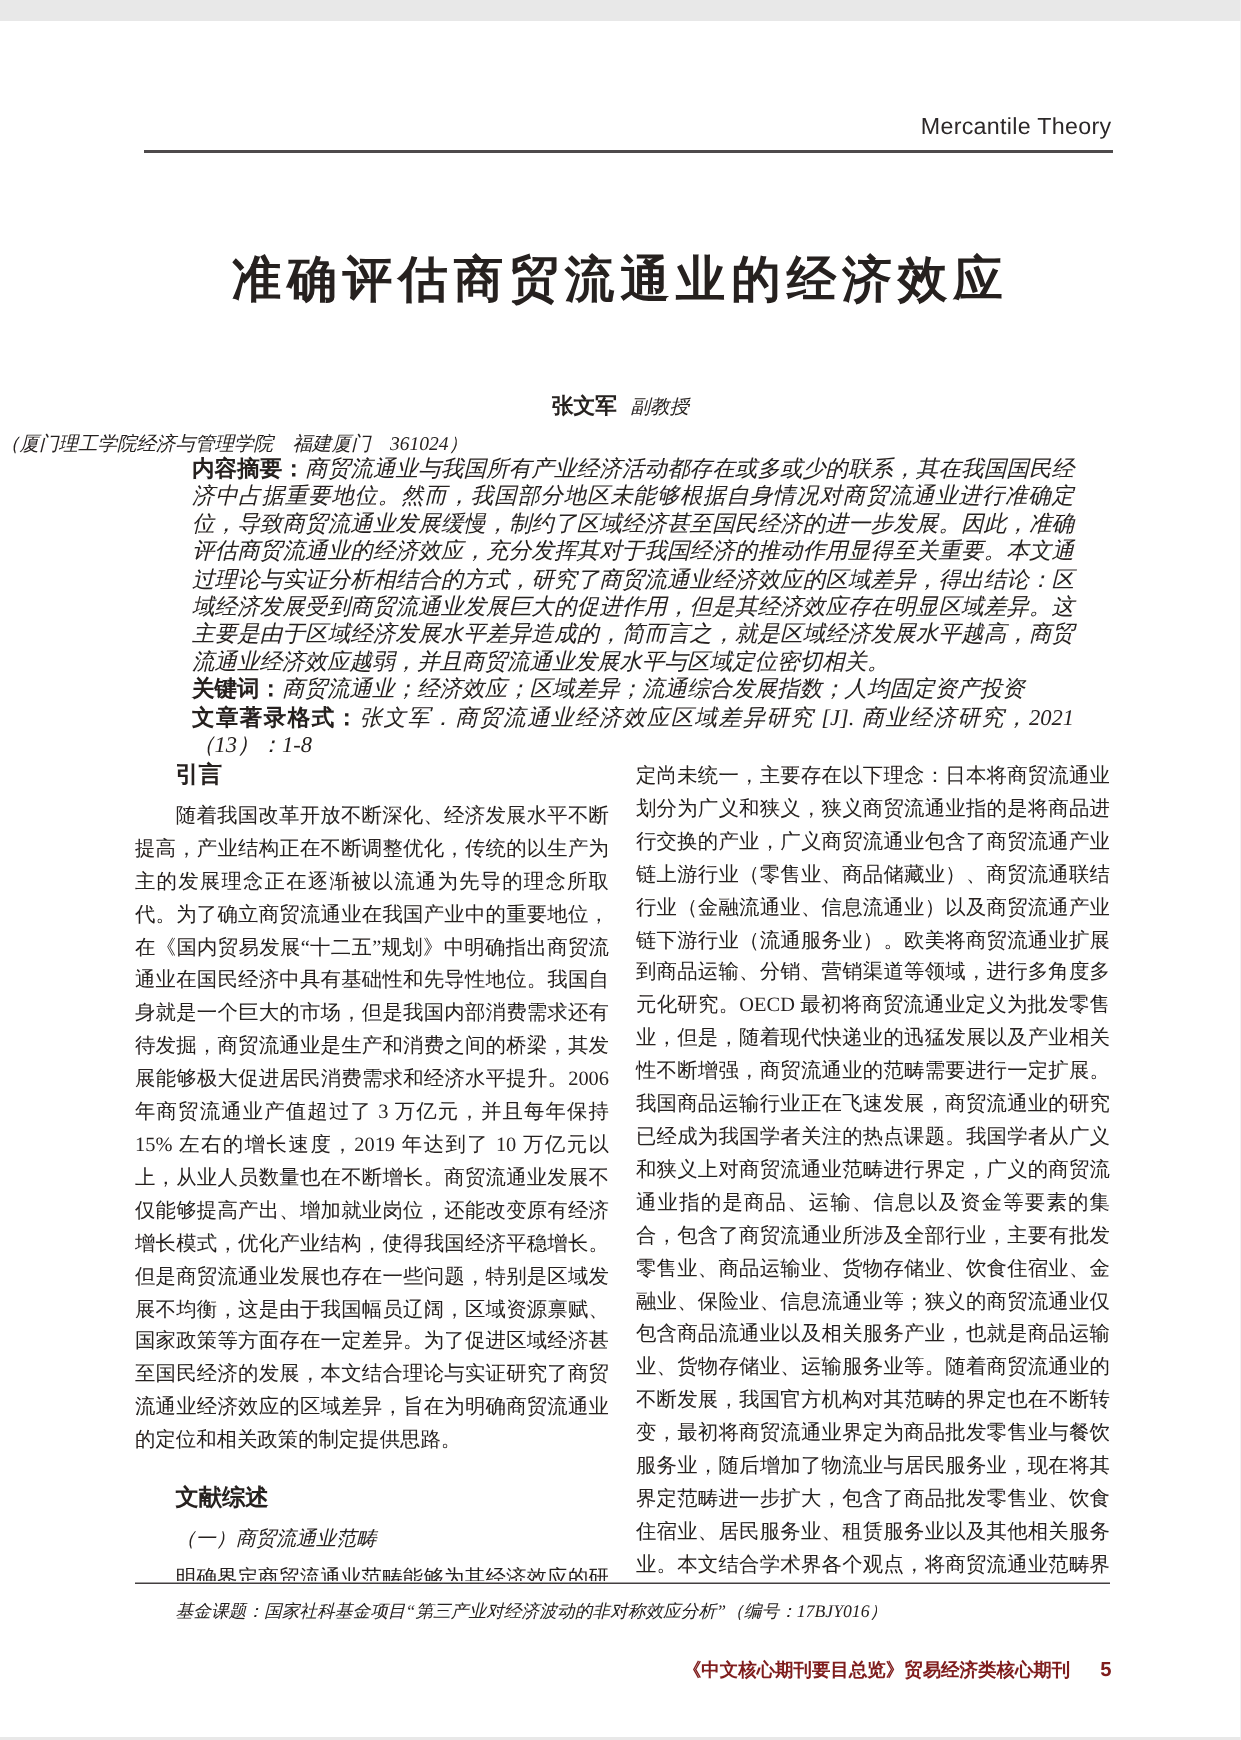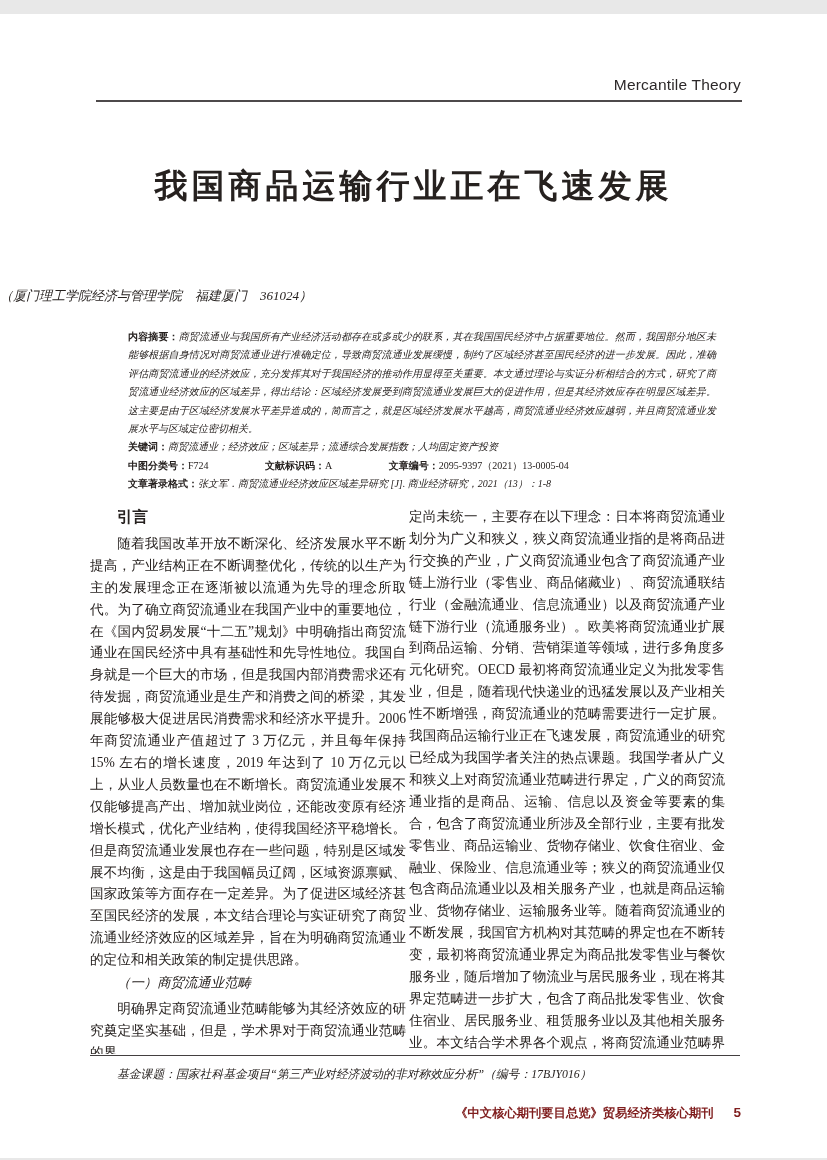--- a/index.html
+++ b/index.html
@@ -32,35 +32,35 @@
   }
   .byline .author-title{
     font-family:"Liberation Serif", serif;font-style:italic;font-size:13px;margin-left:9px;
   }
   .affiliation{
     position:absolute;top:273px;left:0;width:100%;
     font-family:"Liberation Serif", serif;font-style:italic;font-size:13px;
   }
   
   .meta{
-    position:absolute;top:314px;left:128px;width:588px;
-    font-size:10px;line-height:18.4px;text-align:justify;
+    position:absolute;top:290px;left:128px;width:588px;
+    font-size:15px;line-height:18.4px;text-align:justify;
   }
   .meta p{margin:0;font-family:"Liberation Serif", serif;font-style:italic;}
   .meta .label{
     font-style:normal;font-weight:bold;
     font-family:"Liberation Sans", sans-serif;
   }
   .meta .upright{font-style:normal;}
   .clc-line .clc-item{display:inline-block;margin-right:54px;}
   .clc-line .clc-item:last-child{margin-right:0;}
   
   .columns{
     position:absolute;top:492px;left:90px;width:650px;height:548px;
-    display:flex;gap:3px;overflow:hidden;
+    display:flex;gap:18px;overflow:hidden;
   }
   .col{
     width:316px;font-family:"Liberation Serif", serif;
     font-size:13.6px;line-height:21.9px;text-align:justify;
   }
   .col h2{
     font-family:"Liberation Sans", sans-serif;font-weight:bold;
     font-size:15.5px;margin:0 0 5px 0;padding-left:27px;color:#26211f;
   }
   .col h2.lit-heading{margin-top:17px;}
@@ -87,39 +87,38 @@
   .page-footer .page-num{margin-left:20px;font-size:13.5px;}
 </style>
 </head>
 <body>
 
 <div class="page">
 
   <div class="header-label">Mercantile Theory</div>
   <div class="header-rule"></div>
 
-  <h1 class="title">我国商品运输行业正在飞速发展</h1>
+  <h1 class="title">准确评估商贸流通业的经济效应</h1>
 
+  <div class="byline">
+    <span class="author">张文军</span><span class="author-title">副教授</span>
+  </div>
   <div class="affiliation">（厦门理工学院经济与管理学院　福建厦门　361024）</div>
 
   <div class="meta">
     <p><span class="label">内容摘要：</span><span>商贸流通业与我国所有产业经济活动都存在或多或少的联系，其在我国国民经济中占据重要地位。然而，我国部分地区未能够根据自身情况对商贸流通业进行准确定位，导致商贸流通业发展缓慢，制约了区域经济甚至国民经济的进一步发展。因此，准确评估商贸流通业的经济效应，充分发挥其对于我国经济的推动作用显得至关重要。本文通过理论与实证分析相结合的方式，研究了商贸流通业经济效应的区域差异，得出结论：区域经济发展受到商贸流通业发展巨大的促进作用，但是其经济效应存在明显区域差异。这主要是由于区域经济发展水平差异造成的，简而言之，就是区域经济发展水平越高，商贸流通业经济效应越弱，并且商贸流通业发展水平与区域定位密切相关。</span></p>
     <p><span class="label">关键词：</span><span>商贸流通业；经济效应；区域差异；流通综合发展指数；人均固定资产投资</span></p>
-    <p class="clc-line">
-      <span class="clc-item"><span class="label">中图分类号：</span><span class="upright">F724</span></span>
-      <span class="clc-item"><span class="label">文献标识码：</span><span class="upright">A</span></span>
-      <span class="clc-item"><span class="label">文章编号：</span><span class="upright">2095-9397（2021）13-0005-04</span></span>
-    </p>
     <p><span class="label">文章著录格式：</span><span>张文军．商贸流通业经济效应区域差异研究 [J]. 商业经济研究，2021（13）：1-8</span></p>
   </div>
 
   <div class="columns">
     <div class="col">
       <h2>引言</h2>
       <p>随着我国改革开放不断深化、经济发展水平不断提高，产业结构正在不断调整优化，传统的以生产为主的发展理念正在逐渐被以流通为先导的理念所取代。为了确立商贸流通业在我国产业中的重要地位，在《国内贸易发展“十二五”规划》中明确指出商贸流通业在国民经济中具有基础性和先导性地位。我国自身就是一个巨大的市场，但是我国内部消费需求还有待发掘，商贸流通业是生产和消费之间的桥梁，其发展能够极大促进居民消费需求和经济水平提升。2006 年商贸流通业产值超过了 3 万亿元，并且每年保持 15% 左右的增长速度，2019 年达到了 10 万亿元以上，从业人员数量也在不断增长。商贸流通业发展不仅能够提高产出、增加就业岗位，还能改变原有经济增长模式，优化产业结构，使得我国经济平稳增长。但是商贸流通业发展也存在一些问题，特别是区域发展不均衡，这是由于我国幅员辽阔，区域资源禀赋、国家政策等方面存在一定差异。为了促进区域经济甚至国民经济的发展，本文结合理论与实证研究了商贸流通业经济效应的区域差异，旨在为明确商贸流通业的定位和相关政策的制定提供思路。</p>
+      <h2 class="lit-heading">文献综述</h2>
       <div class="subheading">（一）商贸流通业范畴</div>
       <p>明确界定商贸流通业范畴能够为其经济效应的研究奠定坚实基础，但是，学术界对于商贸流通业范畴的界</p>
     </div>
     <div class="col">
       <p class="continues">定尚未统一，主要存在以下理念：日本将商贸流通业划分为广义和狭义，狭义商贸流通业指的是将商品进行交换的产业，广义商贸流通业包含了商贸流通产业链上游行业（零售业、商品储藏业）、商贸流通联结行业（金融流通业、信息流通业）以及商贸流通产业链下游行业（流通服务业）。欧美将商贸流通业扩展到商品运输、分销、营销渠道等领域，进行多角度多元化研究。OECD 最初将商贸流通业定义为批发零售业，但是，随着现代快递业的迅猛发展以及产业相关性不断增强，商贸流通业的范畴需要进行一定扩展。我国商品运输行业正在飞速发展，商贸流通业的研究已经成为我国学者关注的热点课题。我国学者从广义和狭义上对商贸流通业范畴进行界定，广义的商贸流通业指的是商品、运输、信息以及资金等要素的集合，包含了商贸流通业所涉及全部行业，主要有批发零售业、商品运输业、货物存储业、饮食住宿业、金融业、保险业、信息流通业等；狭义的商贸流通业仅包含商品流通业以及相关服务产业，也就是商品运输业、货物存储业、运输服务业等。随着商贸流通业的不断发展，我国官方机构对其范畴的界定也在不断转变，最初将商贸流通业界定为商品批发零售业与餐饮服务业，随后增加了物流业与居民服务业，现在将其界定范畴进一步扩大，包含了商品批发零售业、饮食住宿业、居民服务业、租赁服务业以及其他相关服务业。本文结合学术界各个观点，将商贸流通业范畴界定为商品批发零售业、饮食住宿业、居民服务业、租赁服务业</p>
     </div>
   </div>
 
   <div class="footnote-rule"></div>
   <div class="footnote">基金课题：国家社科基金项目“第三产业对经济波动的非对称效应分析”（编号：17BJY016）</div>

